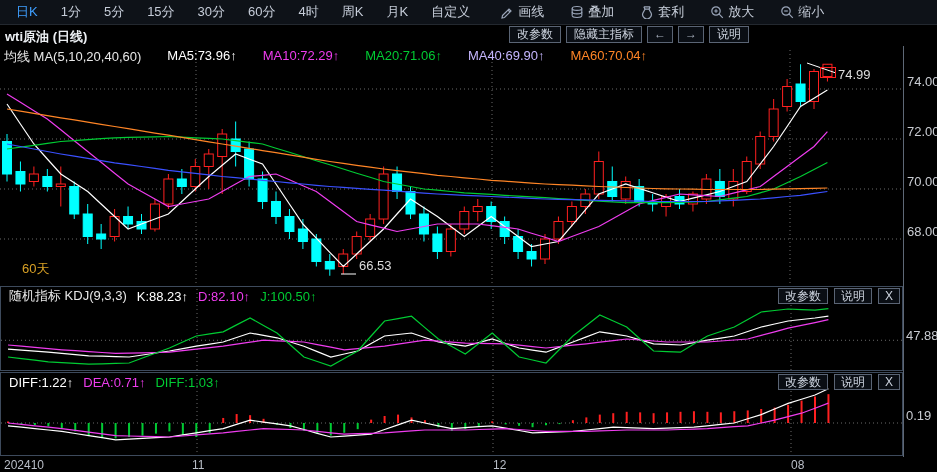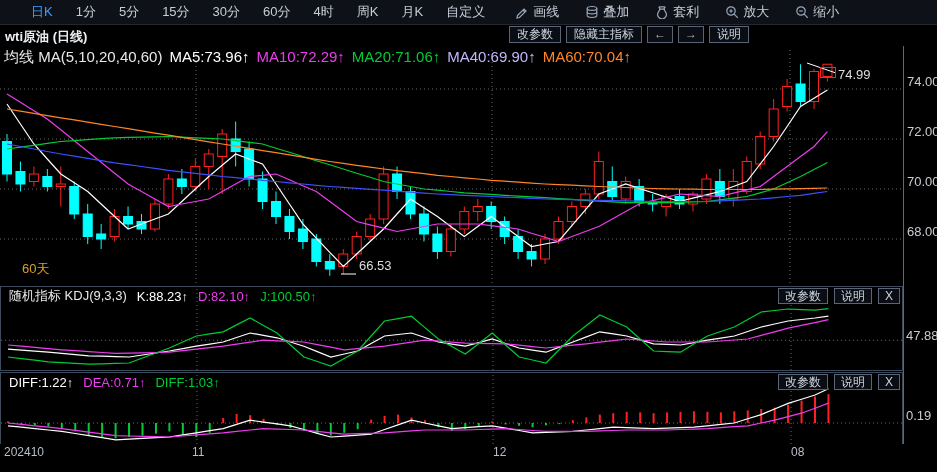--- a/index.html
+++ b/index.html
@@ -1,54 +1,54 @@
 <!DOCTYPE html>
 <html><head>
 <meta charset="utf-8">
 <style>
   html,body{margin:0;padding:0;background:#000;}
   .app{position:relative;width:937px;height:472px;background:#000;overflow:hidden;
        font-family:"Liberation Sans","DejaVu Sans",sans-serif;-webkit-font-smoothing:antialiased;}
   
   .toolbar{position:absolute;left:0;top:0;width:937px;height:25px;background:#0e1218;
-           border-bottom:1px solid #23282f;display:flex;align-items:center;padding-left:31px;box-sizing:border-box;}
+           border-bottom:1px solid #23282f;display:flex;align-items:center;padding-left:16px;box-sizing:border-box;}
   .tb-item{color:#c6cdd9;font-size:13px;margin-right:23px;cursor:pointer;white-space:nowrap;}
   .tb-item.active{color:#3f9fff;}
   .tb-tool{color:#c6cdd9;font-size:13px;margin-right:26px;display:flex;align-items:center;cursor:pointer;white-space:nowrap;}
   .ticon{display:inline-flex;margin-right:4px;}
   .ticon svg{stroke:#9aa5b8;fill:none;stroke-width:1.2;}
   
   .title-row{position:absolute;left:0;top:25px;width:793px;height:21px;background:#000;}
   .chart-title{position:absolute;left:5px;top:3px;color:#eceff3;font-size:13px;font-weight:bold;}
   .tr-buttons{position:absolute;right:44px;top:1px;display:flex;gap:5px;}
   .ubtn{border:1px solid #5a6474;color:#ccd3de;font-size:12px;line-height:15px;height:17px;
         padding:0 7px;box-sizing:border-box;background:#0a0e14;cursor:pointer;white-space:nowrap;}
   .ubtn.arrow{color:#aab2c0;font-weight:bold;padding:0 6px;}
   
-  .ma-header{position:absolute;left:4px;top:48px;height:15px;display:flex;gap:7px;z-index:5;
-             font-size:15px;white-space:nowrap;}
+  .ma-header{position:absolute;left:4px;top:48px;height:15px;display:flex;gap:26px;z-index:5;
+             font-size:13px;white-space:nowrap;}
   .ma-header span{display:inline-block;}
   
   .main-svg{position:absolute;left:0;top:46px;}
   .axis-sep{position:absolute;left:903px;top:46px;height:411px;width:0;border-left:1px solid #5e6876;}
   .y-label{position:absolute;left:907px;width:30px;color:#c9ccd2;font-size:13px;}
   .side-label{position:absolute;left:906px;width:31px;color:#c9ccd2;font-size:13px;}
   .period-label{position:absolute;left:22px;top:260px;color:#d9a125;font-size:13px;z-index:5;}
   
   .panel{position:absolute;left:0;width:903px;background:#000;border:1px solid #3d4a5c;box-sizing:border-box;}
   .panel.kdj{top:286px;height:85px;}
   .panel.macd{top:372px;height:84px;}
   .panel svg{position:absolute;left:0;top:0;}
   .panel-header{position:absolute;left:8px;top:1px;height:16px;display:flex;gap:10px;z-index:6;
                 font-size:13px;white-space:nowrap;align-items:center;width:895px;}
   .p-buttons{position:absolute;right:4px;top:0;display:flex;gap:6px;}
   .pbtn{border:1px solid #5a6474;color:#ccd3de;font-size:12px;line-height:14px;height:16px;
         padding:0 6px;box-sizing:border-box;background:#0a0e14;cursor:pointer;}
   
-  .x-axis{position:absolute;left:0;top:444px;width:917px;height:15px;background:#000;}
+  .x-axis{position:absolute;left:0;top:457px;width:917px;height:15px;background:#000;}
   .x-axis span{position:absolute;top:1px;color:#b9bec7;font-size:12px;}
 </style>
 </head>
 <body>
 
 <div class="app">
 
   <div class="toolbar">
     <span class="tb-item active">日K</span>
     <span class="tb-item">1分</span>

